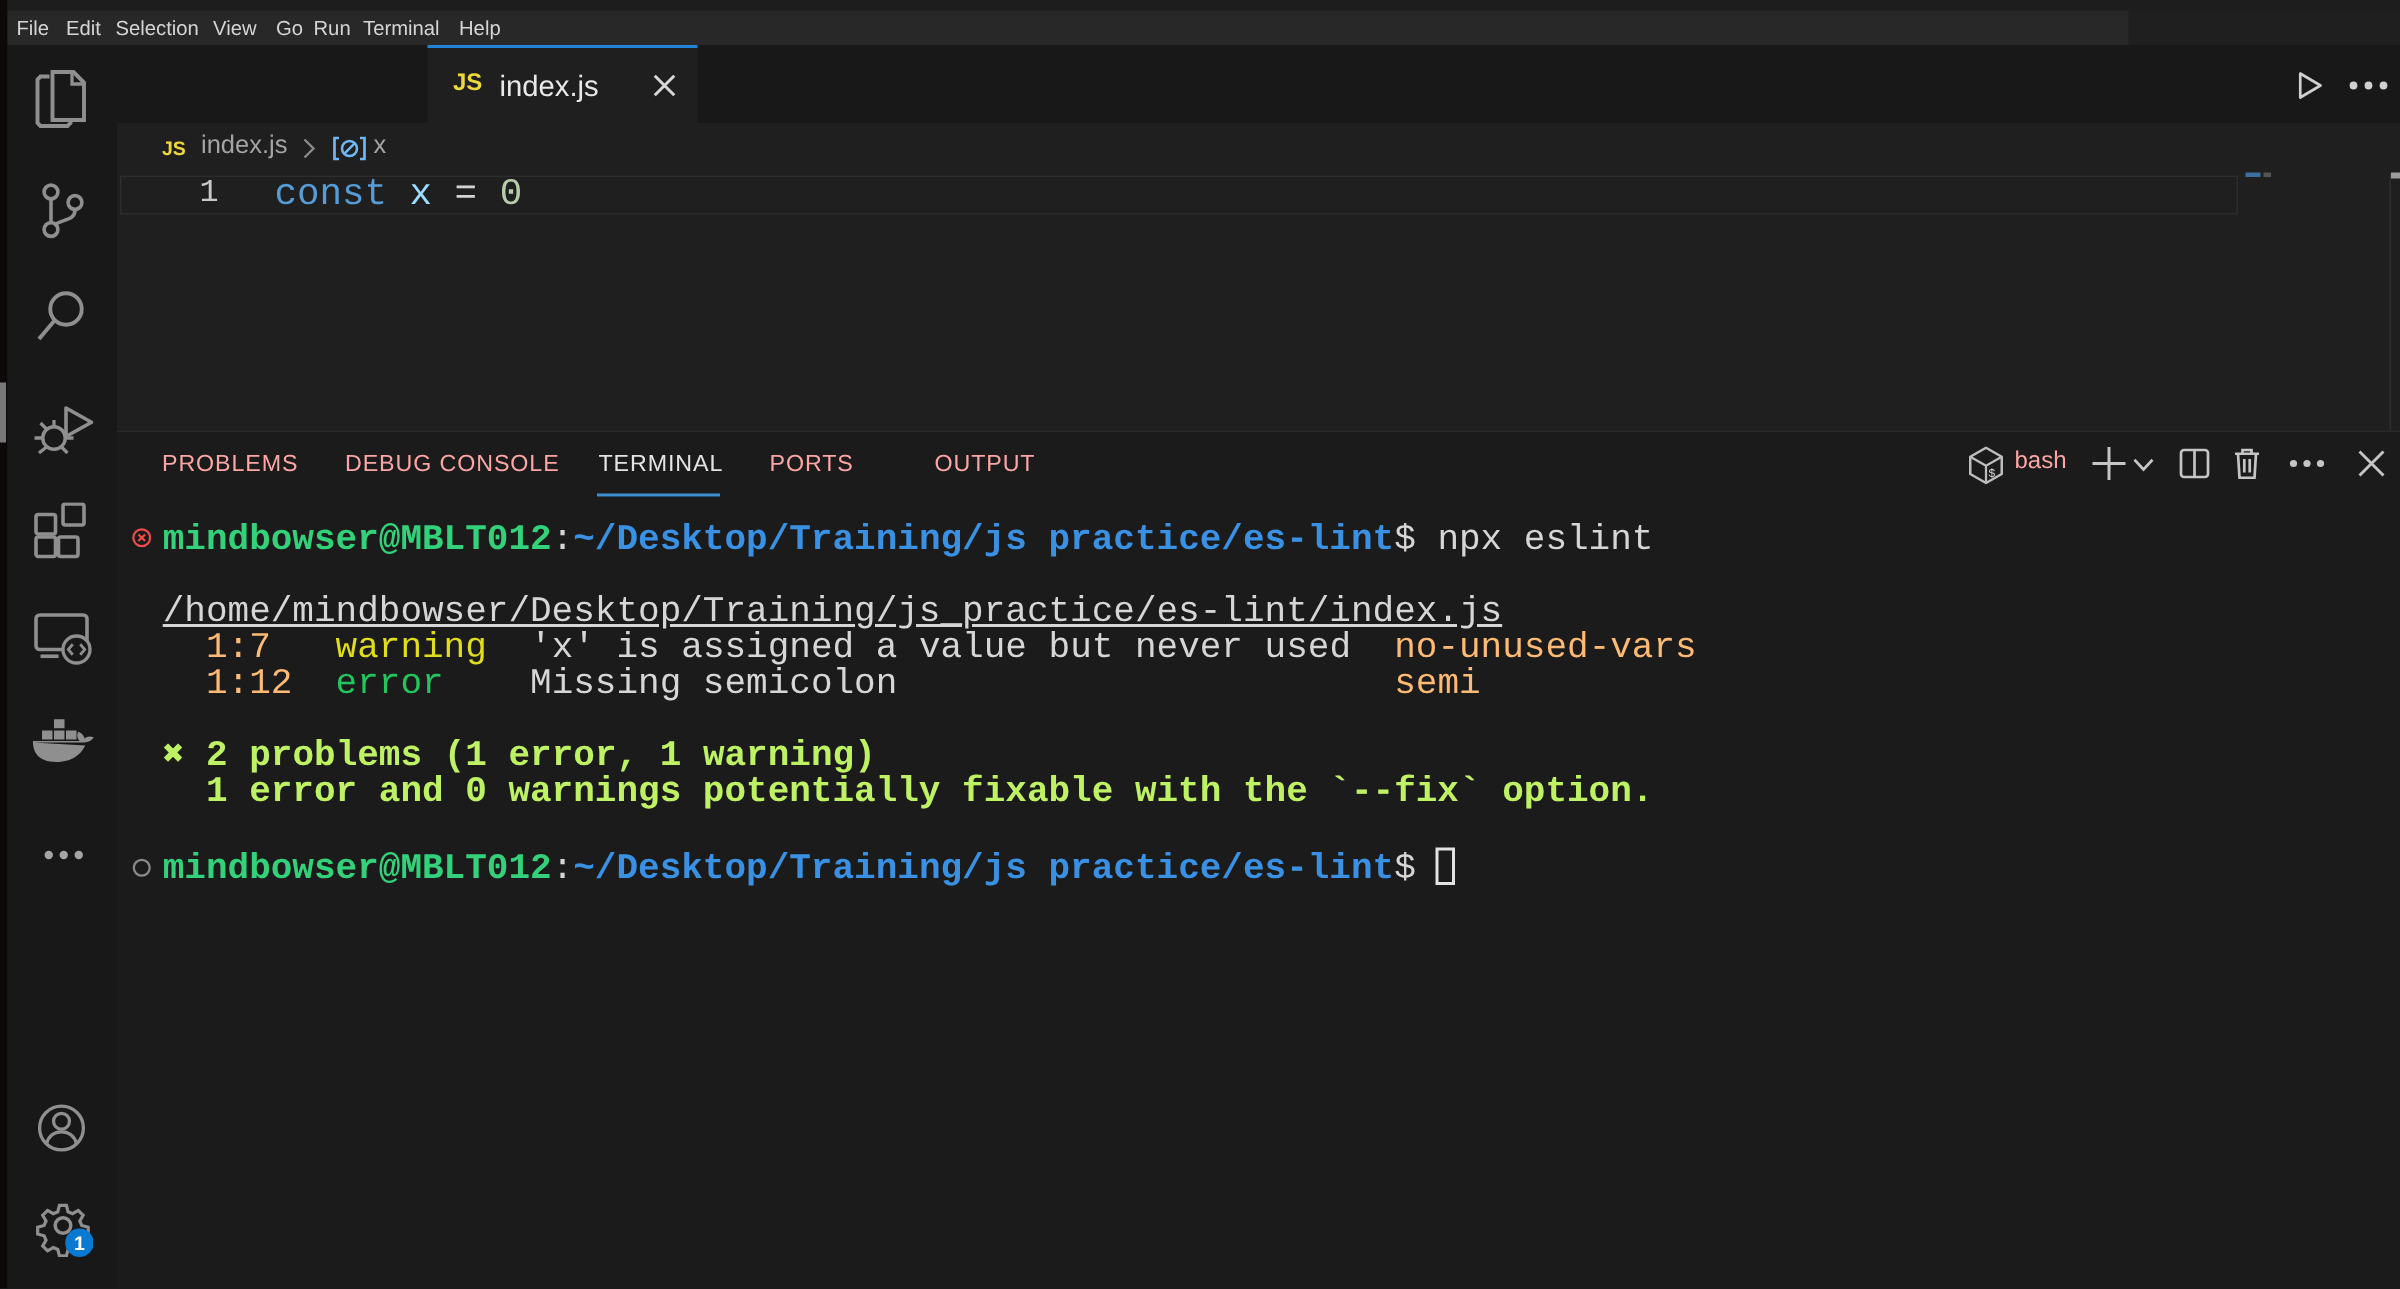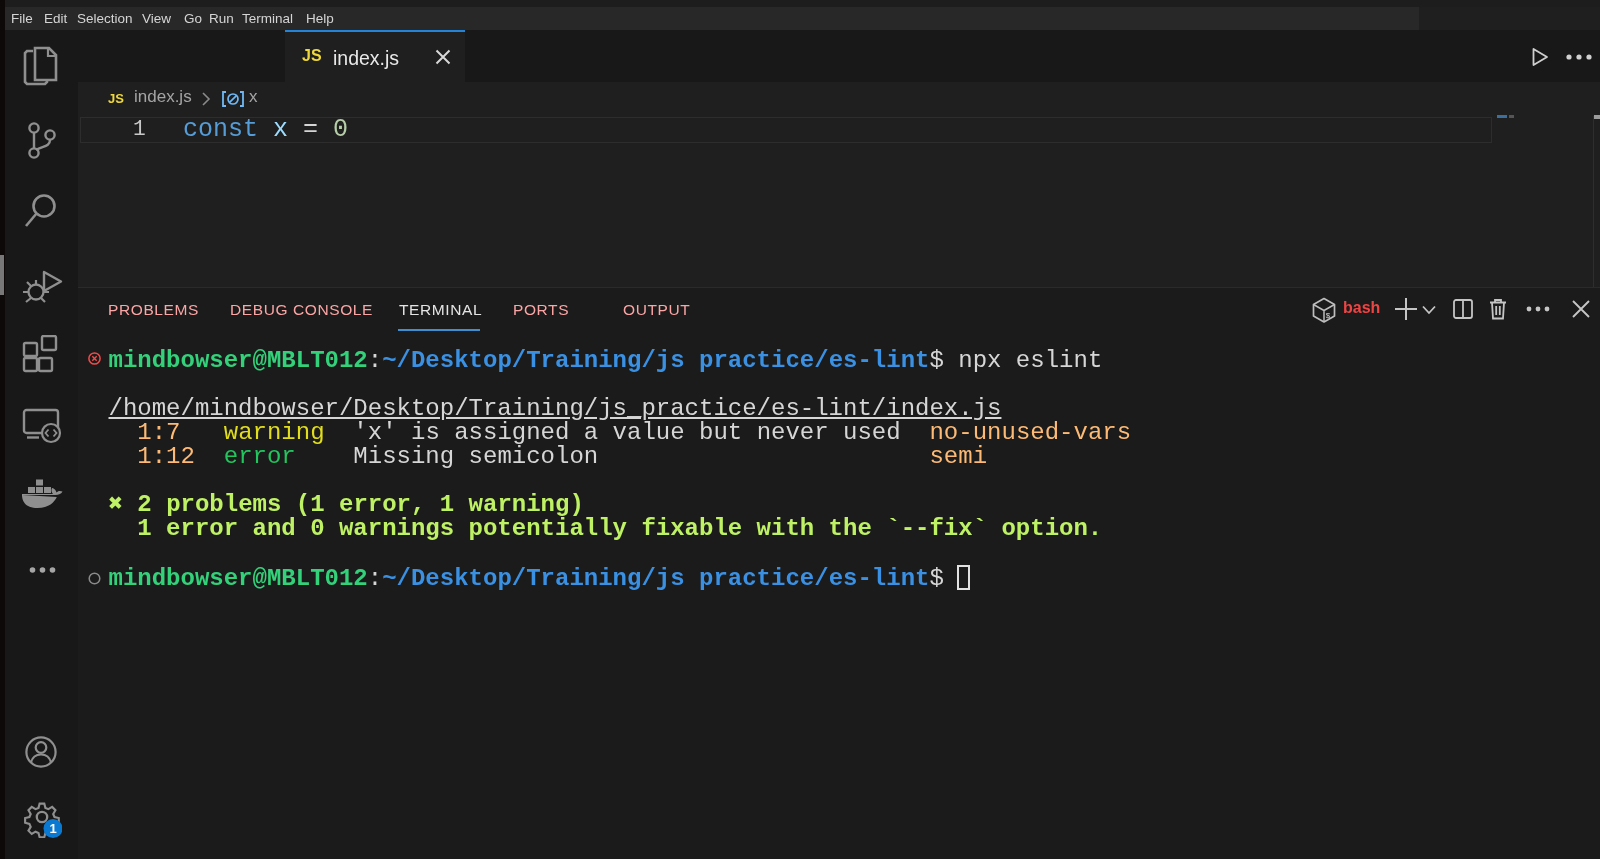--- a/index.html
+++ b/index.html
@@ -169,21 +169,21 @@
   <span class="ptab" style="left:321px;color:#e4e4e4;">TERMINAL</span>
   <div class="abs" style="left:320px;top:41px;width:82px;height:2px;background:#3d8fd1;"></div>
   <span class="ptab" style="left:435px;">PORTS</span>
   <span class="ptab" style="left:529px;margin-left:16px;">OUTPUT</span>
 
   <svg class="abs" style="left:1233px;top:9px" width="26" height="26">
     <path d="M13 1.5 L23.5 7.5 V19 L13 25 L2.5 19 V7.5 Z" stroke="#bdbdbd" stroke-width="1.7" fill="none" stroke-linejoin="round"></path>
     <path d="M13 25 V13.5 L2.5 7.5 M13 13.5 L23.5 7.5" stroke="#bdbdbd" stroke-width="1.5" fill="none"></path>
     <text x="14.5" y="21" font-size="8" fill="#d5d5d5" font-family="Liberation Mono">$</text>
   </svg>
-  <span class="abs" style="left:1265px;top:11px;font-size:16px;color:#ef4444;font-weight:bold;">bash</span>
+  <span class="abs" style="left:1265px;top:11px;font-size:16px;color:#fca5a5;">bash</span>
   <svg class="abs" style="left:1315px;top:8px" width="26" height="26">
     <path d="M13 2 V24 M2 13 H24" stroke="#c5c5c5" stroke-width="2" fill="none"></path>
   </svg>
   <svg class="abs" style="left:1343px;top:16px" width="16" height="12">
     <path d="M2 2.5 L8 9 L14 2.5" stroke="#c5c5c5" stroke-width="1.8" fill="none"></path>
   </svg>
   <svg class="abs" style="left:1374px;top:10px" width="22" height="22">
     <rect x="2" y="2" width="18" height="18" rx="2" stroke="#c5c5c5" stroke-width="1.8" fill="none"></rect>
     <path d="M11 2 V20" stroke="#c5c5c5" stroke-width="1.8"></path>
   </svg>

